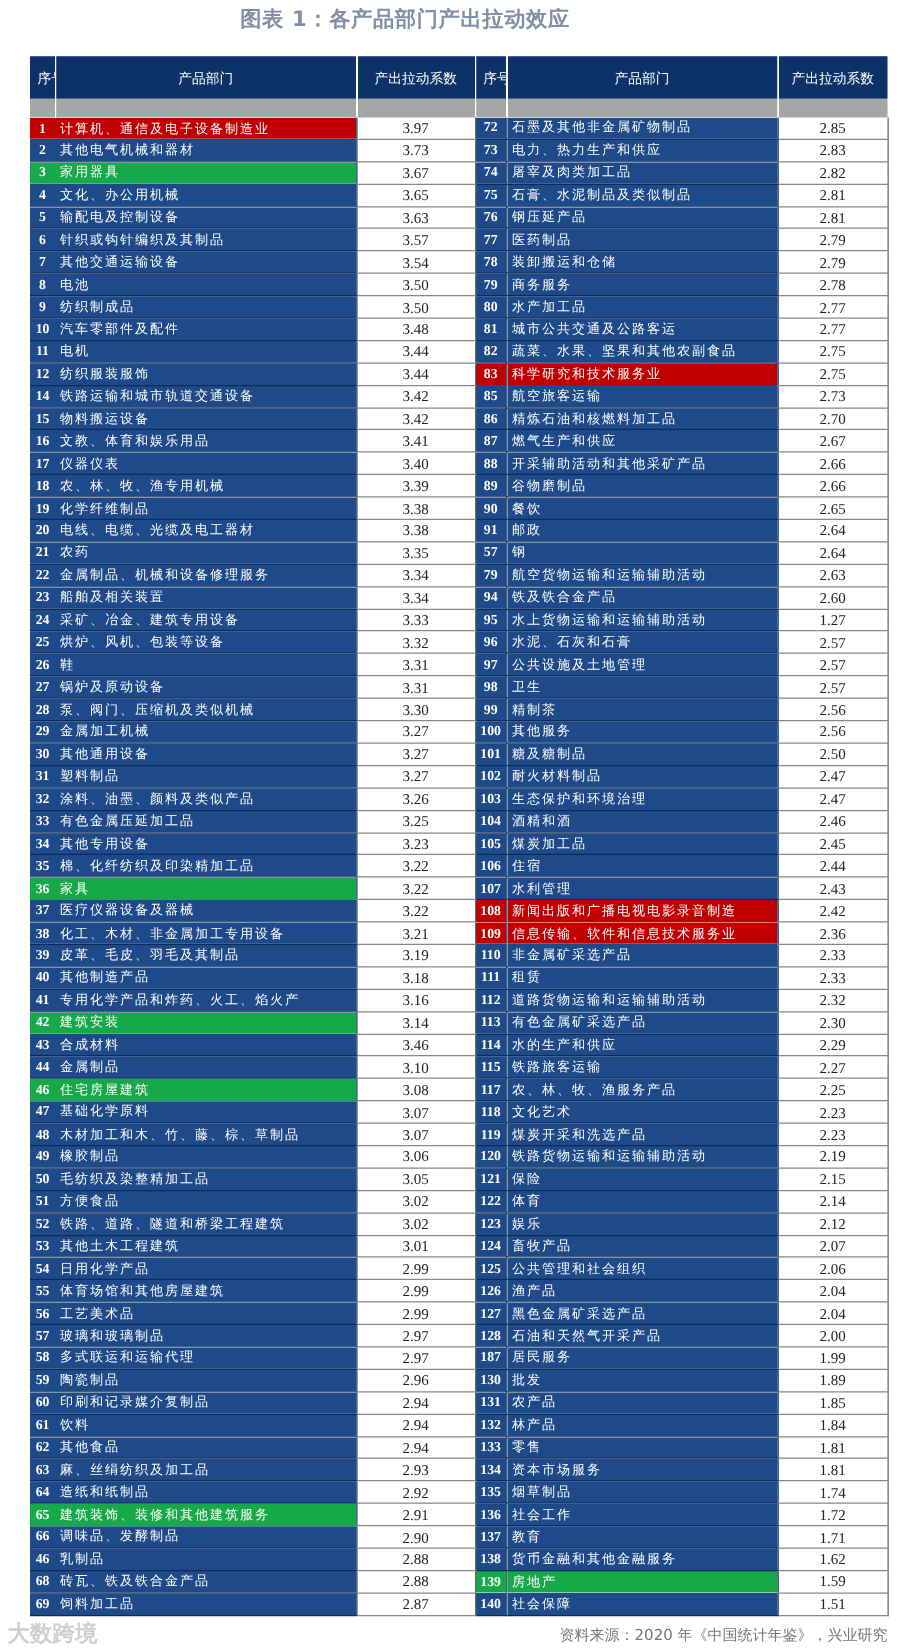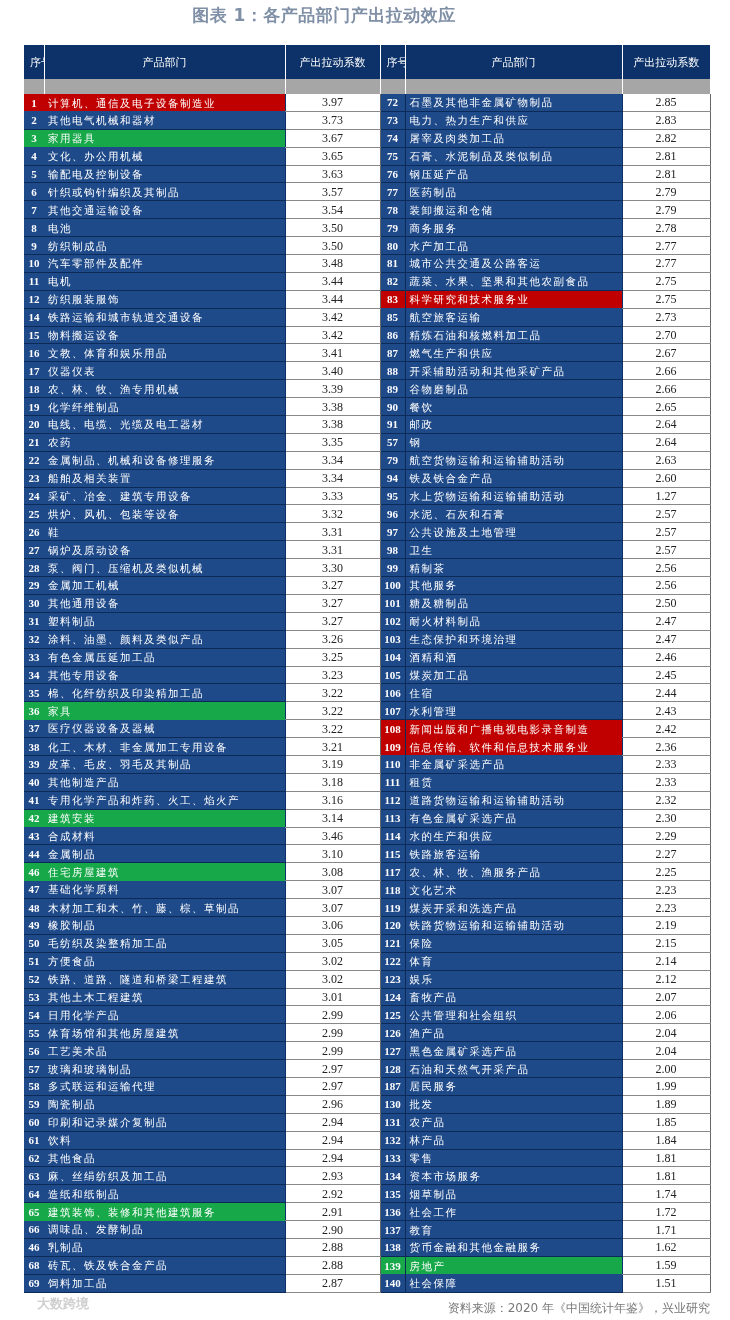--- a/index.html
+++ b/index.html
@@ -13,21 +13,21 @@
   .row td { height:16.9px; font-size:11px; line-height:16px; }
   .seqc { text-align:center; font-family:"Liberation Serif", serif; font-weight:bold; color:#ffffff; }
   .namec { font-family:"DejaVu Serif", serif; color:#ffffff; padding-left:4px !important; font-size:10.5px !important; letter-spacing:1.5px; }
   .valc { background:#ffffff; color:#222; text-align:center; font-family:"Liberation Serif", serif; font-size:12px !important; border-left:1px solid #0d3269; border-right:1px solid #666; border-bottom:1px solid #888; }
   .valc.bold { font-weight:normal; }
   .blue { background:#1f4a8a; border-bottom:1px solid #0b2a57; }
   .red { background:#c00000; }
   .green { background:#17a84a; }
   .rseq { border-left:1px solid #0b2a57; border-right:1px solid #0b2a57; }
   .footer { position:absolute; right:20px; top:1300px; font-size:12px; color:#777;text-align:center; }
-  .wm { position:absolute; left:6px; top:1295px; font-size:13px; color:#cfcfcf; font-weight:bold;margin-left:31px; }
+  .wm { position:absolute; left:6px; top:1295px; font-size:18px; color:#cfcfcf; font-weight:bold; }
 </style>
 </head>
 <body>
 
 <div class="title">图表 1：各产品部门产出拉动效应</div>
 
 <table class="tbl">
   <colgroup>
     <col style="width:20px">
       <col style="width:241px">

